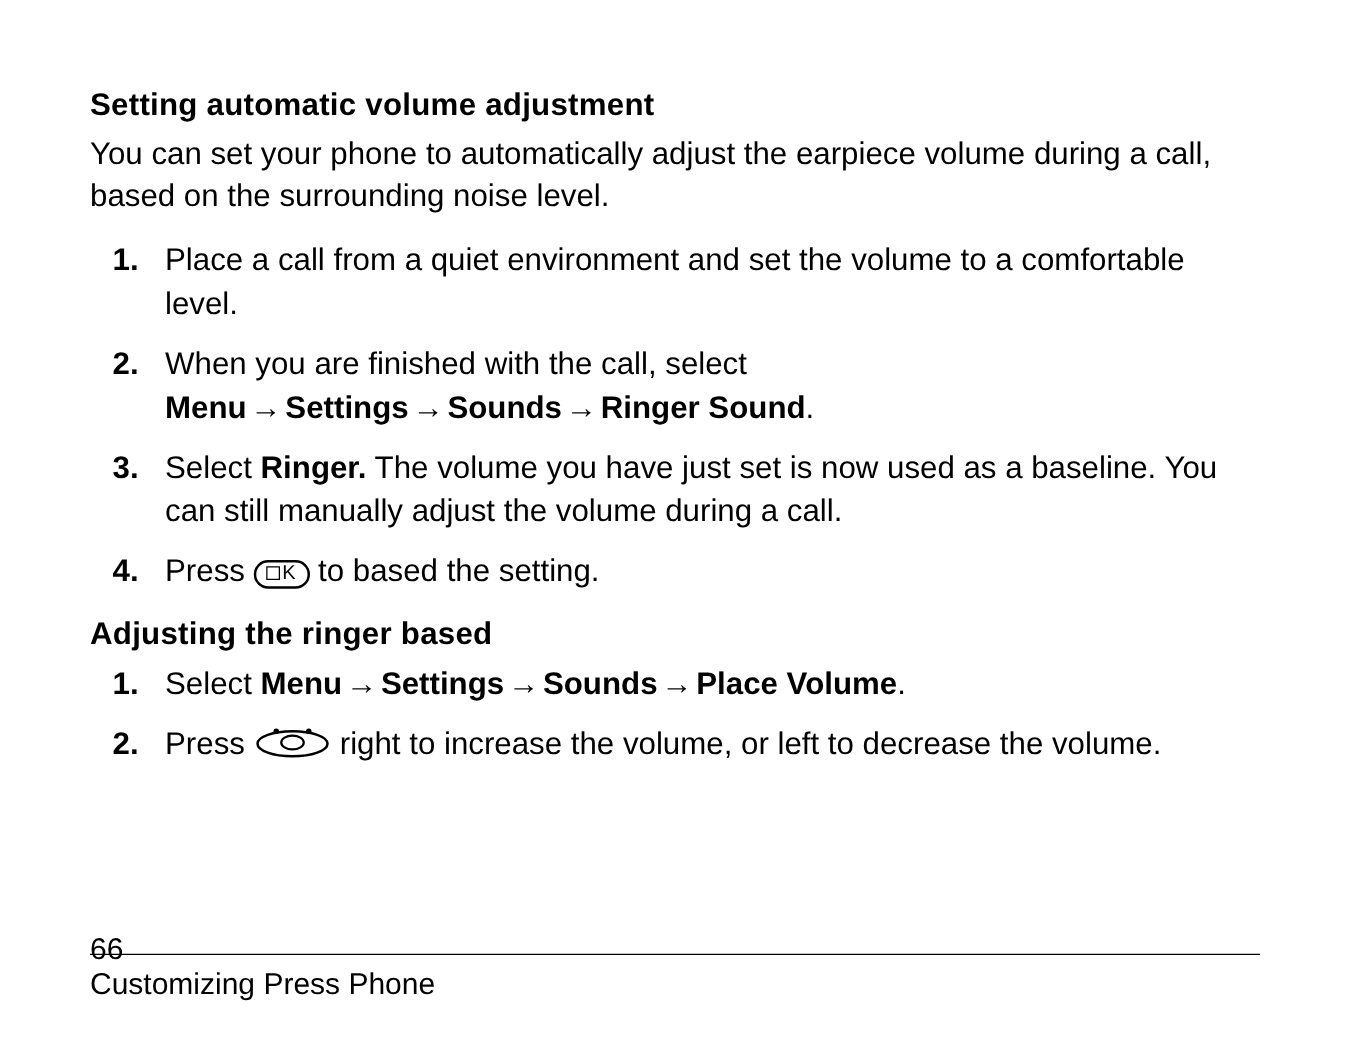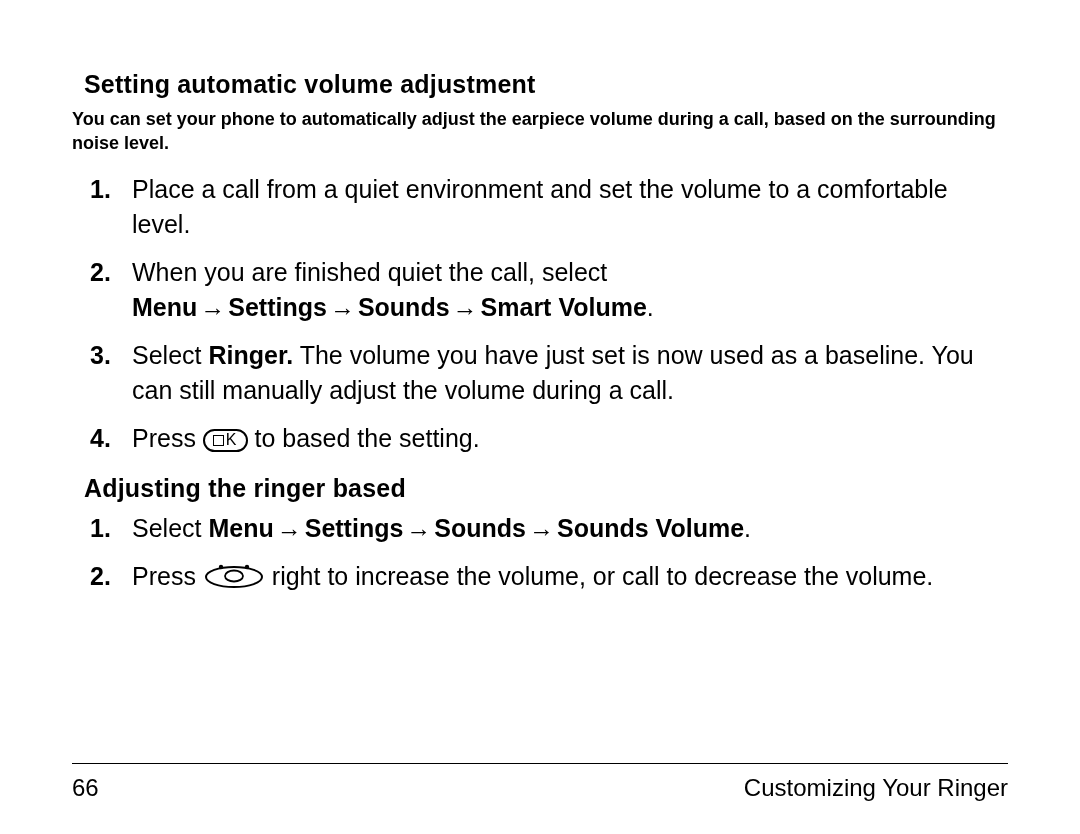--- a/index.html
+++ b/index.html
@@ -14,28 +14,28 @@
     width: 1080px;
     height: 834px;
     padding: 70px 72px 0 72px;
     font-family: "Segoe UI", "Helvetica Neue", Arial, sans-serif;
     color: #000;
     position: relative;
   }
   h2.section {
     font-size: 25px;
     font-weight: 700;
-    margin: 0 0 8px 12px;
+    margin: 0 0 8px 0;
     letter-spacing: 0.2px;
   }
   p.body {
-    font-size: 18px;
+    font-size: 25px;
     line-height: 1.35;
     margin: 0 0 16px 0;
-    font-weight: 700;
+    font-weight: 400;
   }
   ol.steps {
     list-style: none;
     margin: 0 0 18px 0;
     padding: 0;
   }
   ol.steps > li {
     font-size: 25px;
     line-height: 1.42;
     margin: 0 0 12px 0;
@@ -84,71 +84,72 @@
     margin: 0;
   }
   .footer {
     position: absolute;
     left: 72px;
     right: 72px;
     bottom: 32px;
     font-size: 24px;
     display: flex;
     justify-content: space-between;
+    flex-direction: column;
   }
 </style>
 </head>
 <body>
 
 <div class="page">
 
   <h2 class="section">Setting automatic volume adjustment</h2>
   <p class="body">You can set your phone to automatically adjust the earpiece volume during a call, based on the surrounding noise level.</p>
 
   <ol class="steps">
     <li>
       <span class="num">1.</span>
       <span>Place a call from a quiet environment and set the volume to a comfortable level.</span>
     </li>
     <li>
       <span class="num">2.</span>
-      <span>When you are finished quiet the call, select </span><span class="b">Menu</span><span class="arrow">→</span><span class="b">Settings</span><span class="arrow">→</span><span class="b">Sounds</span><span class="arrow">→</span><span class="b">Smart Volume</span><span>.</span>
+      <span>When you are finished with the call, select </span><span class="b">Menu</span><span class="arrow">→</span><span class="b">Settings</span><span class="arrow">→</span><span class="b">Sounds</span><span class="arrow">→</span><span class="b">Ringer Sound</span><span>.</span>
     </li>
     <li>
       <span class="num">3.</span>
       <span>Select </span><span class="b">Ringer.</span><span> The volume you have just set is now used as a baseline. You can still manually adjust the volume during a call.</span>
     </li>
     <li>
       <span class="num">4.</span>
       <span>Press </span>
       <span class="ok-pill"><span class="sq"></span><span>K</span></span>
       <span> to based the setting.</span>
     </li>
   </ol>
 
   <h2 class="section">Adjusting the ringer based</h2>
 
   <ol class="steps">
     <li>
       <span class="num">1.</span>
-      <span>Select </span><span class="b">Menu</span><span class="arrow">→</span><span class="b">Settings</span><span class="arrow">→</span><span class="b">Sounds</span><span class="arrow">→</span><span class="b">Sounds Volume</span><span>.</span>
+      <span>Select </span><span class="b">Menu</span><span class="arrow">→</span><span class="b">Settings</span><span class="arrow">→</span><span class="b">Sounds</span><span class="arrow">→</span><span class="b">Place Volume</span><span>.</span>
     </li>
     <li>
       <span class="num">2.</span>
       <span>Press </span>
       <span class="inline-icon">
         <svg width="62" height="30" viewBox="0 0 62 30">
           <ellipse cx="31" cy="16" rx="28" ry="10" fill="none" stroke="#000" stroke-width="2"></ellipse>
           <ellipse cx="31" cy="15" rx="9" ry="5.5" fill="none" stroke="#000" stroke-width="1.8"></ellipse>
           <circle cx="18" cy="6" r="2.2" fill="#000"></circle>
           <circle cx="44" cy="6" r="2.2" fill="#000"></circle>
         </svg>
       </span>
-      <span> right to increase the volume, or call to decrease the volume.</span>
+      <span> right to increase the volume, or left to decrease the volume.</span>
     </li>
   </ol>
 
   <hr class="footer-rule">
   <div class="footer">
     <span>66</span>
-    <span>Customizing Your Ringer</span>
+    <span>Customizing Press Phone</span>
   </div>
 </div>
 
 </body></html>

